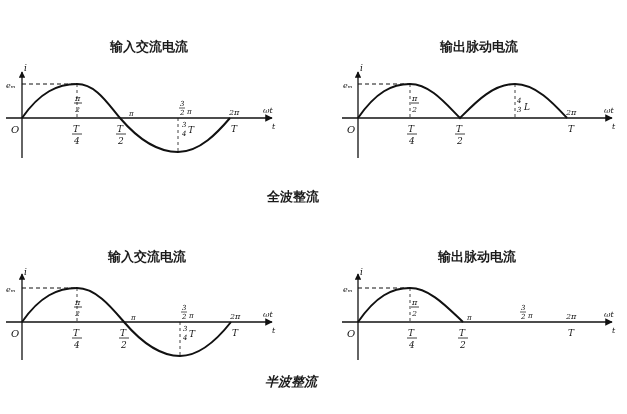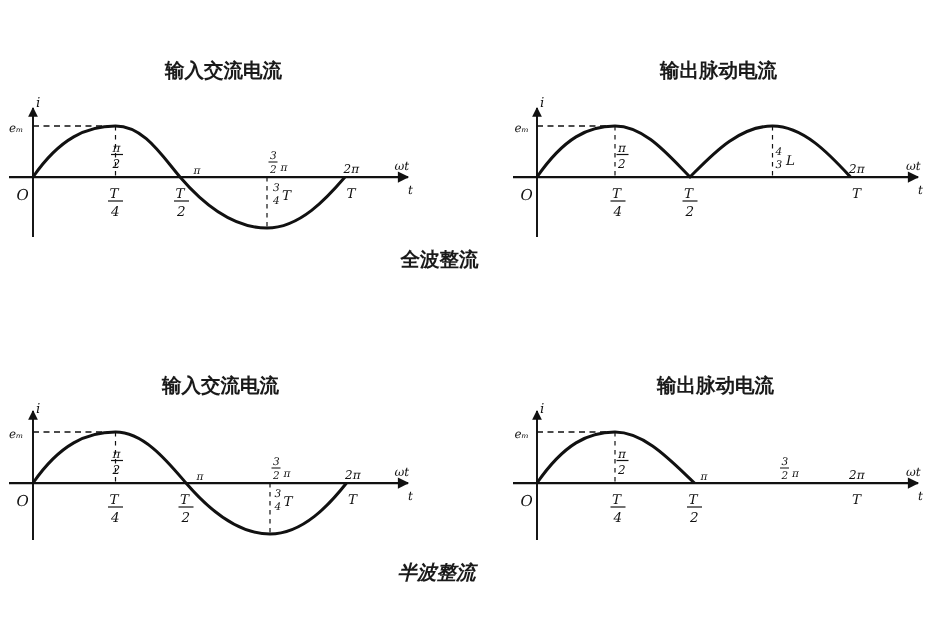--- a/index.html
+++ b/index.html
@@ -10,21 +10,21 @@
   .caption { position:absolute; font-family:"DejaVu Sans", sans-serif; font-size:13px;
              font-weight:bold; color:#1a1a1a; white-space:nowrap; }
   svg { position:absolute; left:0; top:0; }
   .lbl { font-family:"DejaVu Serif", serif; font-style:italic; fill:#111; }
 </style>
 </head>
 <body>
 
 <div class="title" style="left:110px; top:38px;">输入交流电流</div>
 <div class="title" style="left:440px; top:38px;">输出脉动电流</div>
-<div class="caption" style="left:267px; top:164px;text-align:right;">全波整流</div>
+<div class="caption" style="left:267px; top:188px;text-align:right;">全波整流</div>
 
 <div class="title" style="left:108px; top:248px;">输入交流电流</div>
 <div class="title" style="left:438px; top:248px;">输出脉动电流</div>
 <div class="caption" style="left:265px; top:373px;font-style:italic;">半波整流</div>
 
 <svg width="627" height="414" viewBox="0 0 627 414">
   <defs>
     <marker id="arr" viewBox="0 0 10 10" refX="9" refY="5" markerWidth="7" markerHeight="5" orient="auto">
       <path d="M0,0 L10,5 L0,10 z" fill="#111"></path>
     </marker>

